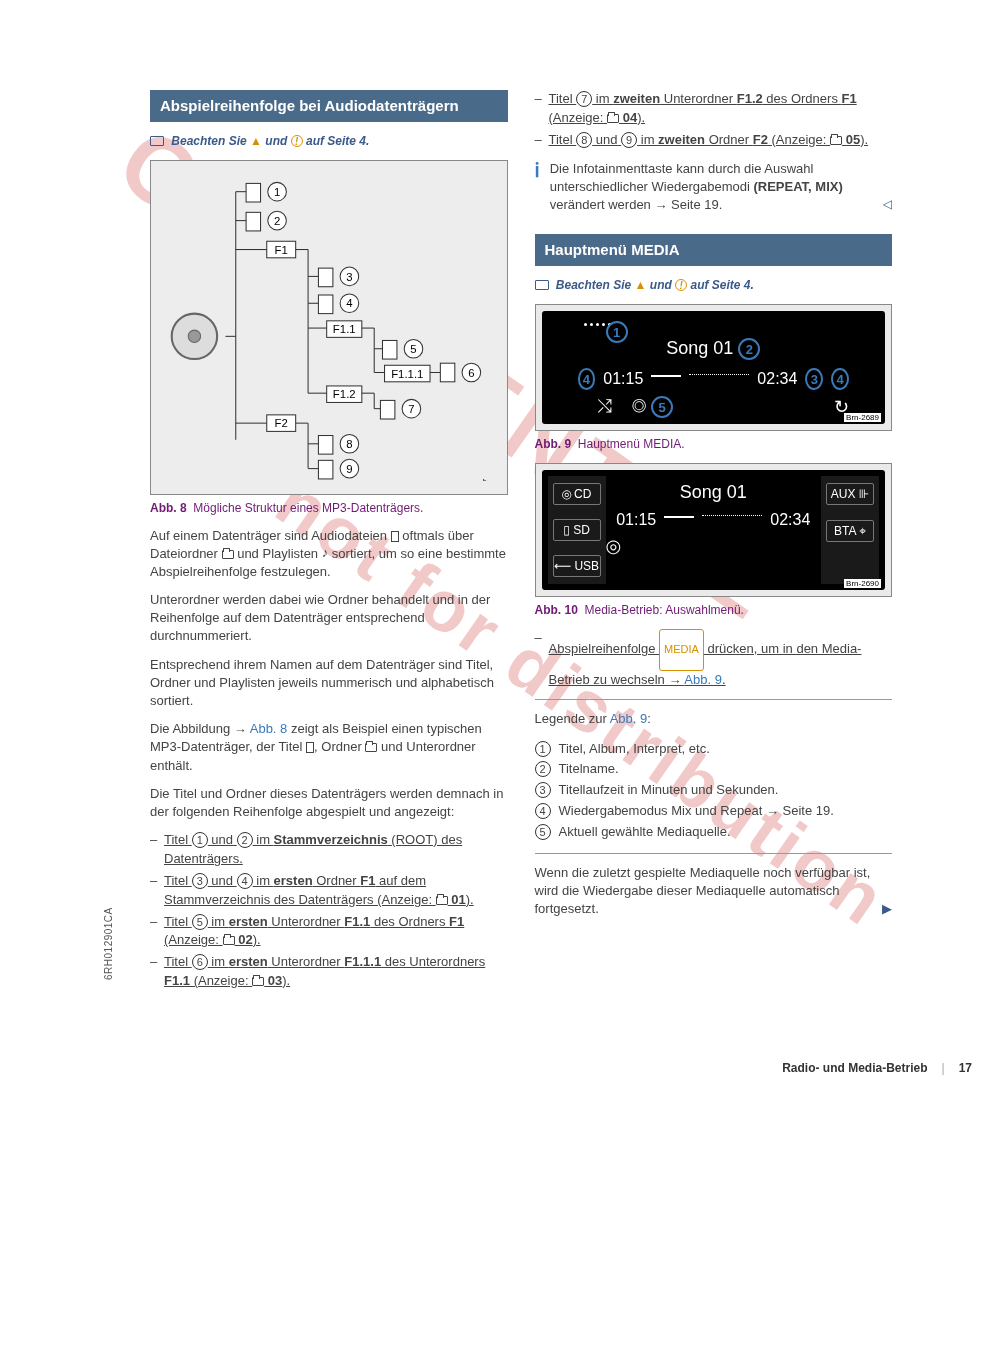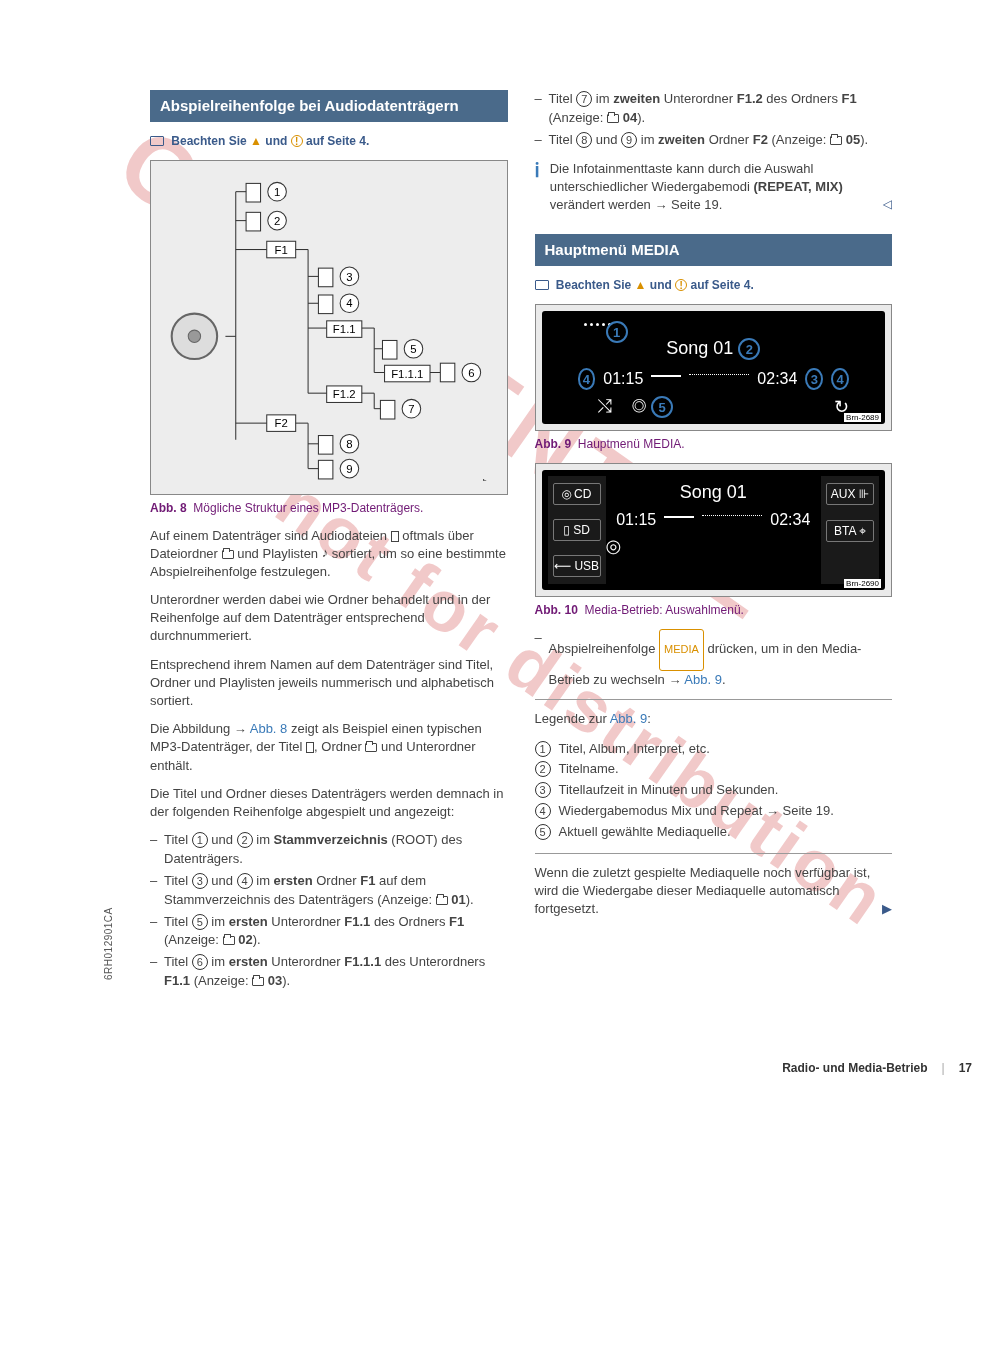--- a/index.html
+++ b/index.html
@@ -4,30 +4,30 @@
 <style>
   * { margin: 0; padding: 0; box-sizing: border-box; }
   body { font-family: Arial, Helvetica, sans-serif; font-size: 13px; color: #333; background: #fff; width: 992px; margin: 0 auto; position: relative; }
   .page { padding: 90px 100px 40px 150px; position: relative; }
   .watermark { position: absolute; font-size: 95px; font-weight: bold; color: rgba(200,40,40,0.25); pointer-events: none; user-select: none; }
   .wm1 { top: 320px; left: 60px; transform: rotate(35deg); letter-spacing: 6px; }
   .wm2 { top: 660px; left: 220px; transform: rotate(35deg); font-size: 72px; letter-spacing: 4px; }
   .columns { display: flex; gap: 27px; position: relative; z-index: 2; }
   .col { flex: 1; min-width: 0; }
   .heading-box { background: #4a6a8a; color: #fff; font-weight: bold; font-size: 15px; padding: 6px 10px; margin-bottom: 12px; line-height: 1.3; }
-  .note-line { color: #3a5a8a; font-size: 12px; margin: 8px 0 12px; font-weight: bold; }
+  .note-line { color: #3a5a8a; font-size: 12px; margin: 8px 0 12px; font-weight: bold; font-style: italic; }
   .note-line .book-icon { display: inline-block; width: 14px; height: 10px; border: 1.5px solid #3a5a8a; border-radius: 1px; margin-right: 4px; vertical-align: middle; }
   .warn-tri { display: inline-block; color: #d99000; font-weight: bold; }
   .warn-circ { display: inline-block; width: 12px; height: 12px; border: 1.5px solid #d99000; border-radius: 50%; color:#d99000; font-weight:bold; font-size:10px; line-height:11px; text-align:center; }
   .figure-box { border: 1px solid #888; padding: 10px; background: #ededed; margin-bottom: 6px; }
   .figure-caption { color: #701a75; font-size: 12px; margin: 4px 0 12px; }
   .figure-caption b { font-weight: bold; }
   p { font-size: 13px; line-height: 1.4; margin-bottom: 10px; color: #444; }
   .list { margin: 0 0 10px 0; }
-  .list li { list-style: none; font-size: 13px; line-height: 1.45; margin-bottom: 3px; position: relative; padding-left: 14px; color: #444; }
+  .list li { list-style: none; font-size: 13px; line-height: 1.45; margin-bottom: 3px; position: relative; padding-left: 14px; color: #444; text-decoration: underline; }
   .list li::before { content: "–"; position: absolute; left: 0; }
   .num-circle { display: inline-block; min-width: 16px; height: 16px; border: 1.5px solid #333; border-radius: 50%; font-size: 11px; line-height: 14px; text-align: center; font-weight: normal; padding: 0 1px; }
   .folder-ic { display:inline-block; width:12px; height:9px; border:1.2px solid #444; border-radius:1px; position:relative; vertical-align:middle; }
   .folder-ic::before { content:""; position:absolute; top:-3px; left:0; width:5px; height:3px; border:1.2px solid #444; border-bottom:none; border-radius:1px 1px 0 0; background:#fff; }
   .file-ic { display:inline-block; width:8px; height:11px; border:1.2px solid #444; position:relative; vertical-align:middle; }
   .music-ic { font-size:13px; position:relative; top:-1px; }
   .key { display:inline-block; border:1.3px solid #d99000; border-radius:3px; padding:12px 4px; font-size:11px; color:#d99000; }
   .info-icon { display:inline-block; color:#3a7ab8; font-size:20px; line-height:1; vertical-align:top; margin-right:4px; font-weight:bold; }
   .info-note { display:flex; gap:6px; margin-bottom:6px; line-height:1.4; font-size:13px; color:#444; }
   .triangle-end { float:right; color:#3a5a8a; font-size:12px; }

